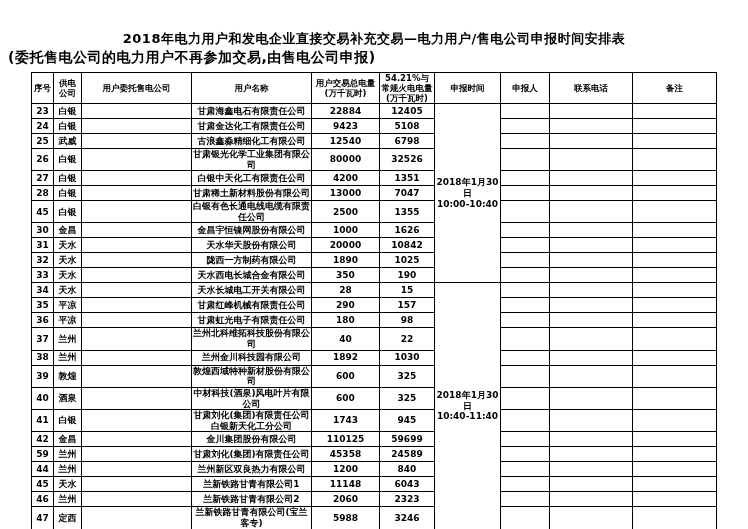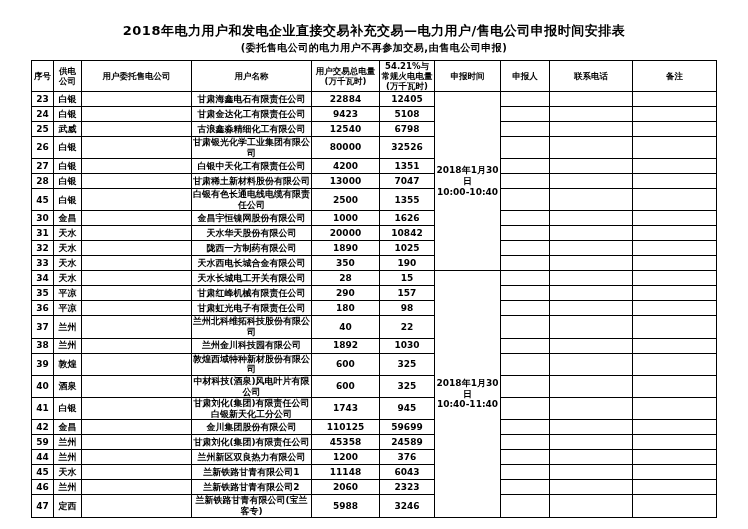--- a/index.html
+++ b/index.html
@@ -3,26 +3,27 @@
 <meta charset="utf-8">
 <style>
   html,body { margin:0; padding:0; background:#e8e8e8; }
   .page {
     position:relative; width:748px; height:529px; margin:0 auto;
     background:#ffffff; color:#000;
     font-family:"DejaVu Sans","Liberation Sans",sans-serif;
     overflow:hidden;
   }
   .title1 {
-    padding-top:22px; text-align:center;
+    padding-top:30px; text-align:center;
     font-size:13px; font-weight:bold; letter-spacing:0.5px;
   }
   .title2 {
-    text-align:center; font-size:10px; font-weight:bold; letter-spacing:0.5px;
+    text-align:left; font-size:14px; font-weight:bold; letter-spacing:0.5px;
     margin-top:1px;
+    padding-left:8px;
   }
   table.sched {
     border-collapse:collapse; table-layout:fixed;
     width:685px; margin:5px auto 0 auto;
   }
   table.sched th, table.sched td {
     border:1px solid #000;
     font-weight:bold; text-align:center; vertical-align:middle;
     padding:0 1px; line-height:1.18; overflow:hidden;
   }
@@ -306,21 +307,21 @@
           <td></td>
           <td></td>
           <td></td>
         </tr>
         <tr class="data-row">
           <td>44</td>
           <td>兰州</td>
           <td></td>
           <td>兰州新区双良热力有限公司</td>
           <td>1200</td>
-          <td>376</td>
+          <td>840</td>
           <td></td>
           <td></td>
           <td></td>
         </tr>
         <tr class="data-row">
           <td>45</td>
           <td>天水</td>
           <td></td>
           <td>兰新铁路甘青有限公司1</td>
           <td>11148</td>

